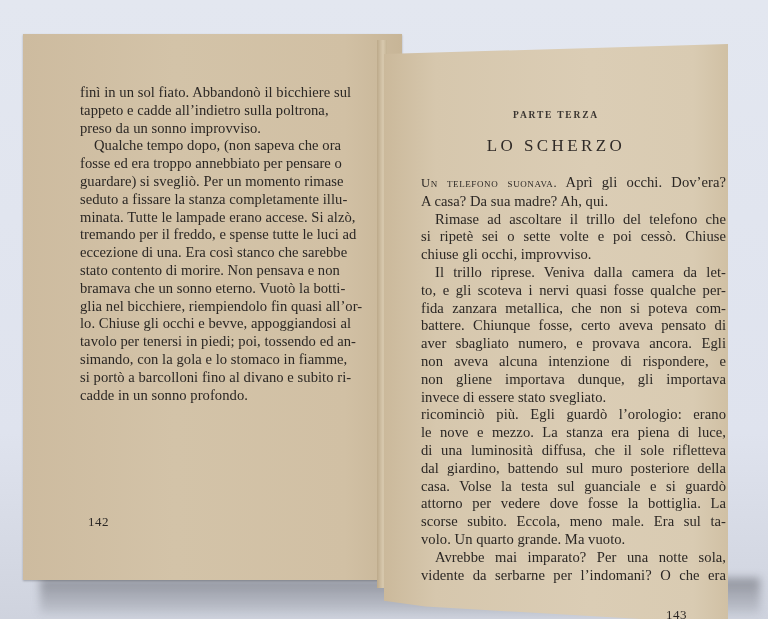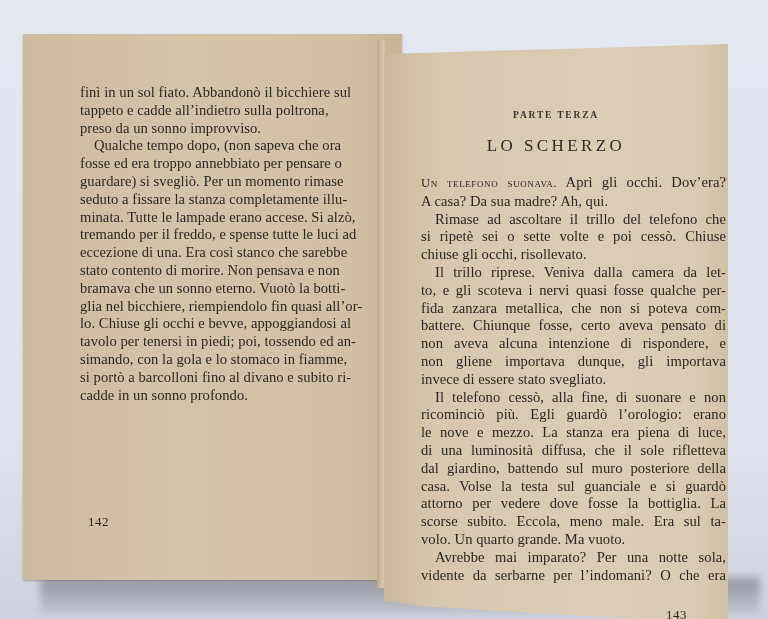--- a/index.html
+++ b/index.html
@@ -88,29 +88,29 @@
 <div class="gutter"></div>
 
 <div class="page page-right">
   <div class="part-label">PARTE TERZA</div>
   <div class="chapter-title">LO SCHERZO</div>
   <div class="text" id="right-body">
     <span class="line"><span class="smallcaps">Un telefono suonava.</span><span> Aprì gli occhi. Dov’era?</span></span>
   <span class="line last">A casa? Da sua madre? Ah, qui.</span>
       <span class="line indent">Rimase ad ascoltare il trillo del telefono che</span>
       <span class="line">si ripetè sei o sette volte e poi cessò. Chiuse</span>
-      <span class="line last">chiuse gli occhi, risollevato.</span>
+      <span class="line last">chiuse gli occhi, improvviso.</span>
       <span class="line indent">Il trillo riprese. Veniva dalla camera da let-</span>
       <span class="line">to, e gli scoteva i nervi quasi fosse qualche per-</span>
       <span class="line">fida zanzara metallica, che non si poteva com-</span>
       <span class="line">battere. Chiunque fosse, certo aveva pensato di</span>
+      <span class="line">aver sbagliato numero, e provava ancora. Egli</span>
       <span class="line">non aveva alcuna intenzione di rispondere, e</span>
       <span class="line">non gliene importava dunque, gli importava</span>
       <span class="line last">invece di essere stato svegliato.</span>
-      <span class="line indent">Il telefono cessò, alla fine, di suonare e non</span>
       <span class="line">ricominciò più. Egli guardò l’orologio: erano</span>
       <span class="line">le nove e mezzo. La stanza era piena di luce,</span>
       <span class="line">di una luminosità diffusa, che il sole rifletteva</span>
       <span class="line">dal giardino, battendo sul muro posteriore della</span>
       <span class="line">casa. Volse la testa sul guanciale e si guardò</span>
       <span class="line">attorno per vedere dove fosse la bottiglia. La</span>
       <span class="line">scorse subito. Eccola, meno male. Era sul ta-</span>
       <span class="line last">volo. Un quarto grande. Ma vuoto.</span>
       <span class="line indent">Avrebbe mai imparato? Per una notte sola,</span>
       <span class="line">vidente da serbarne per l’indomani? O che era</span>

